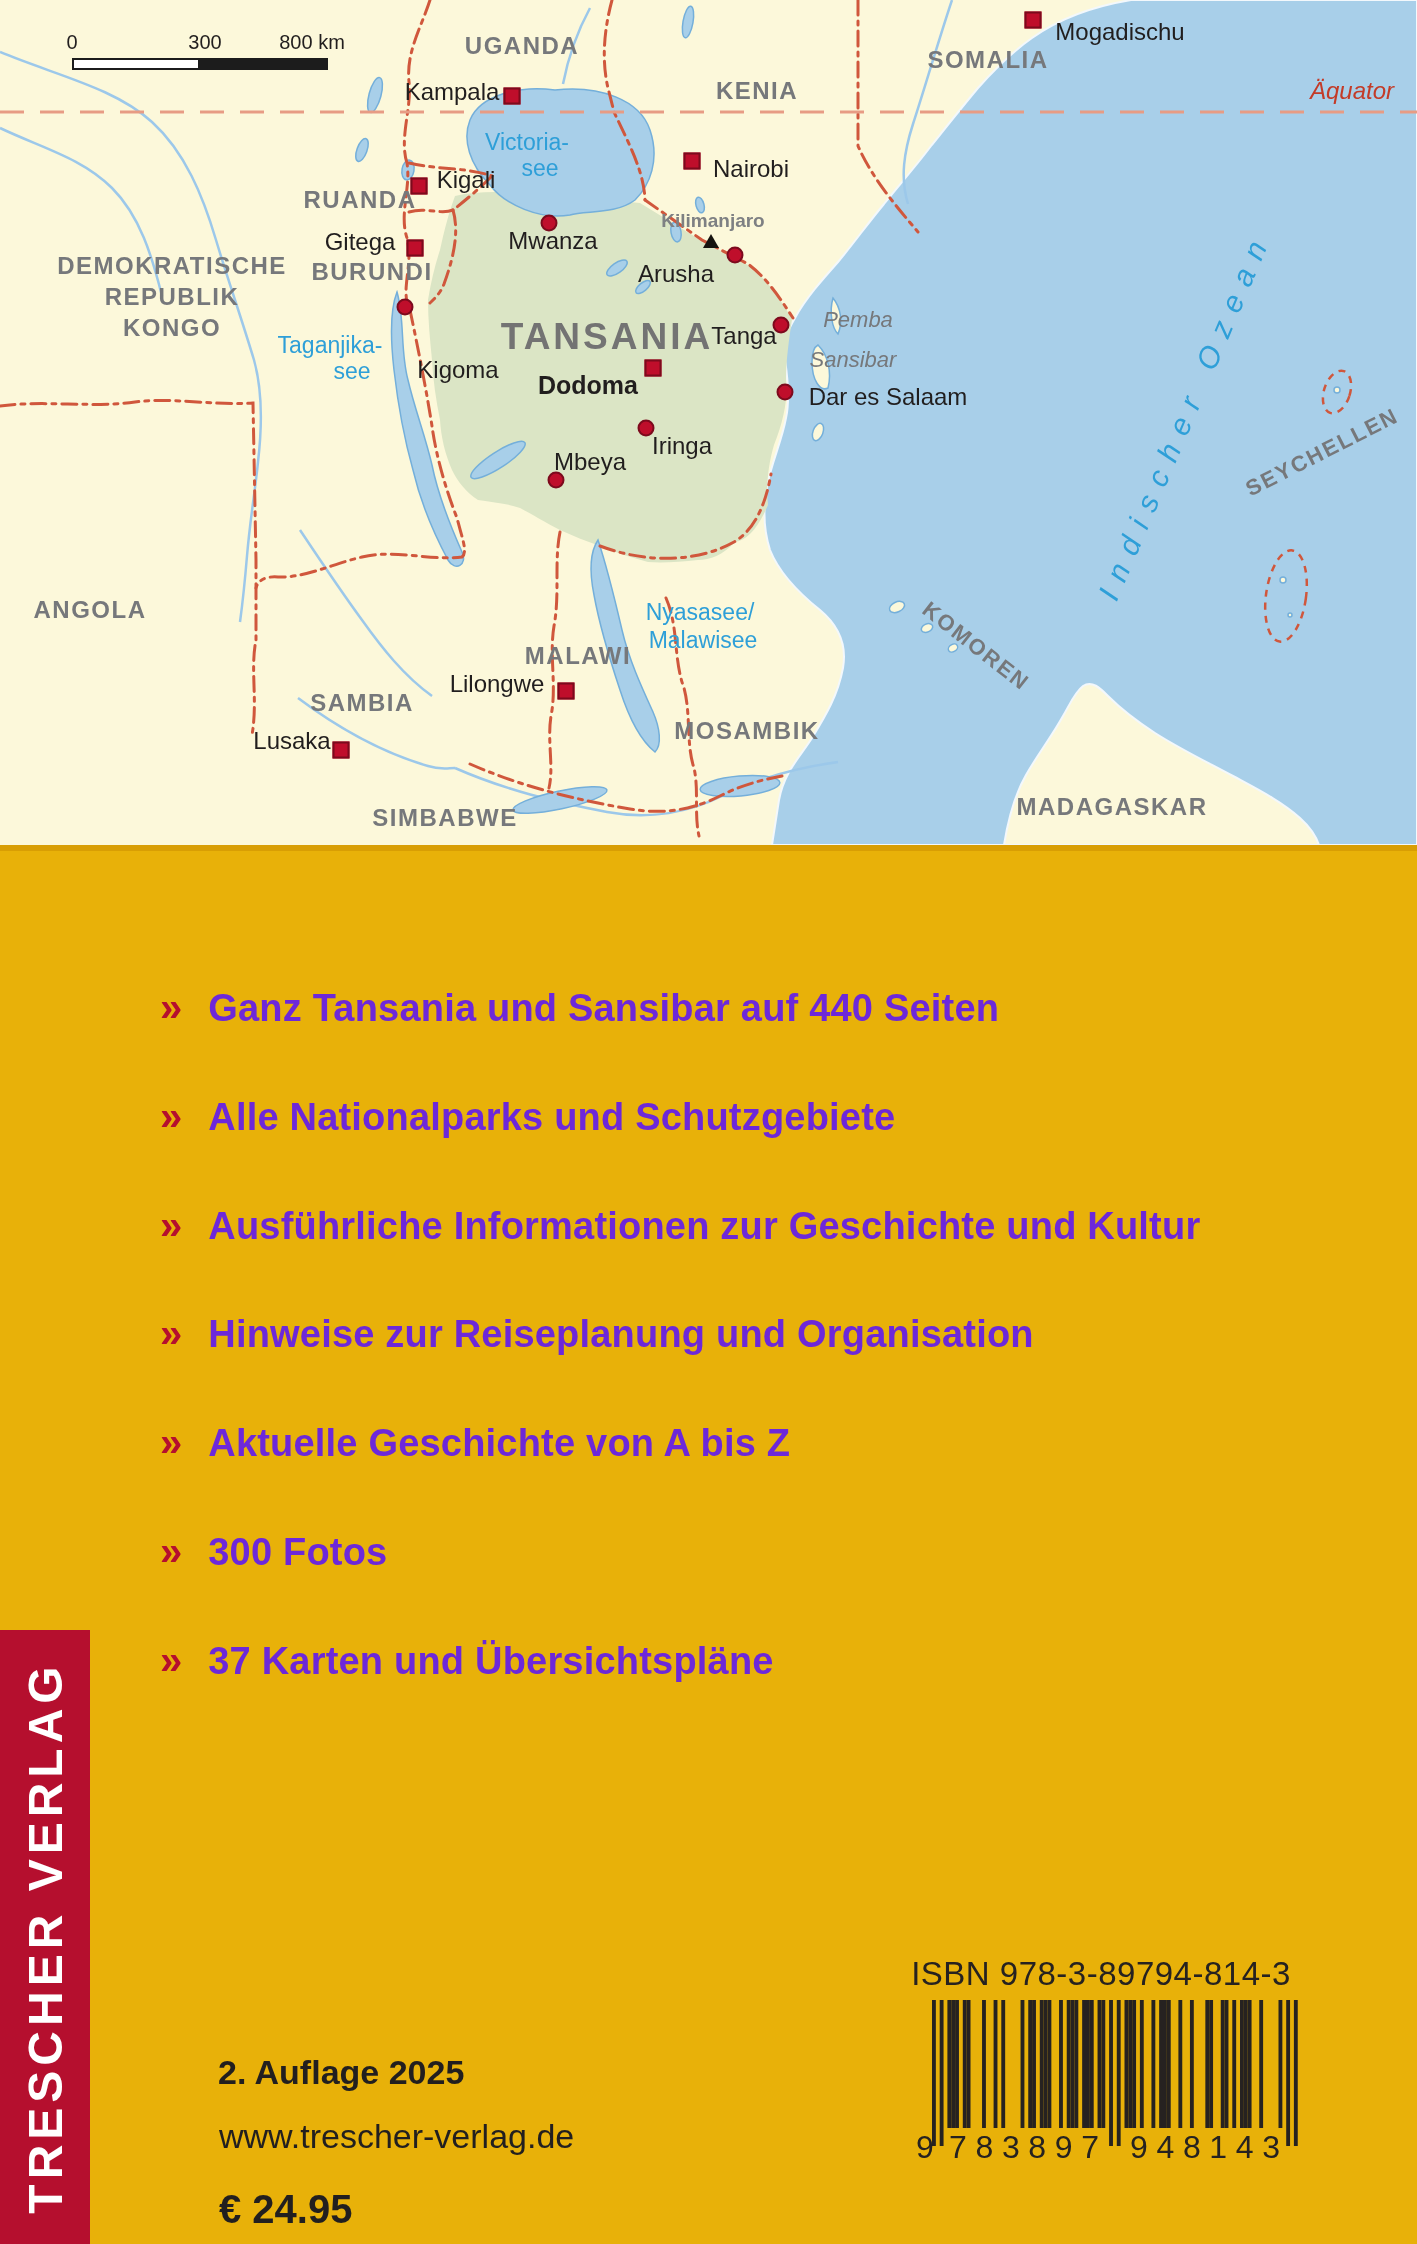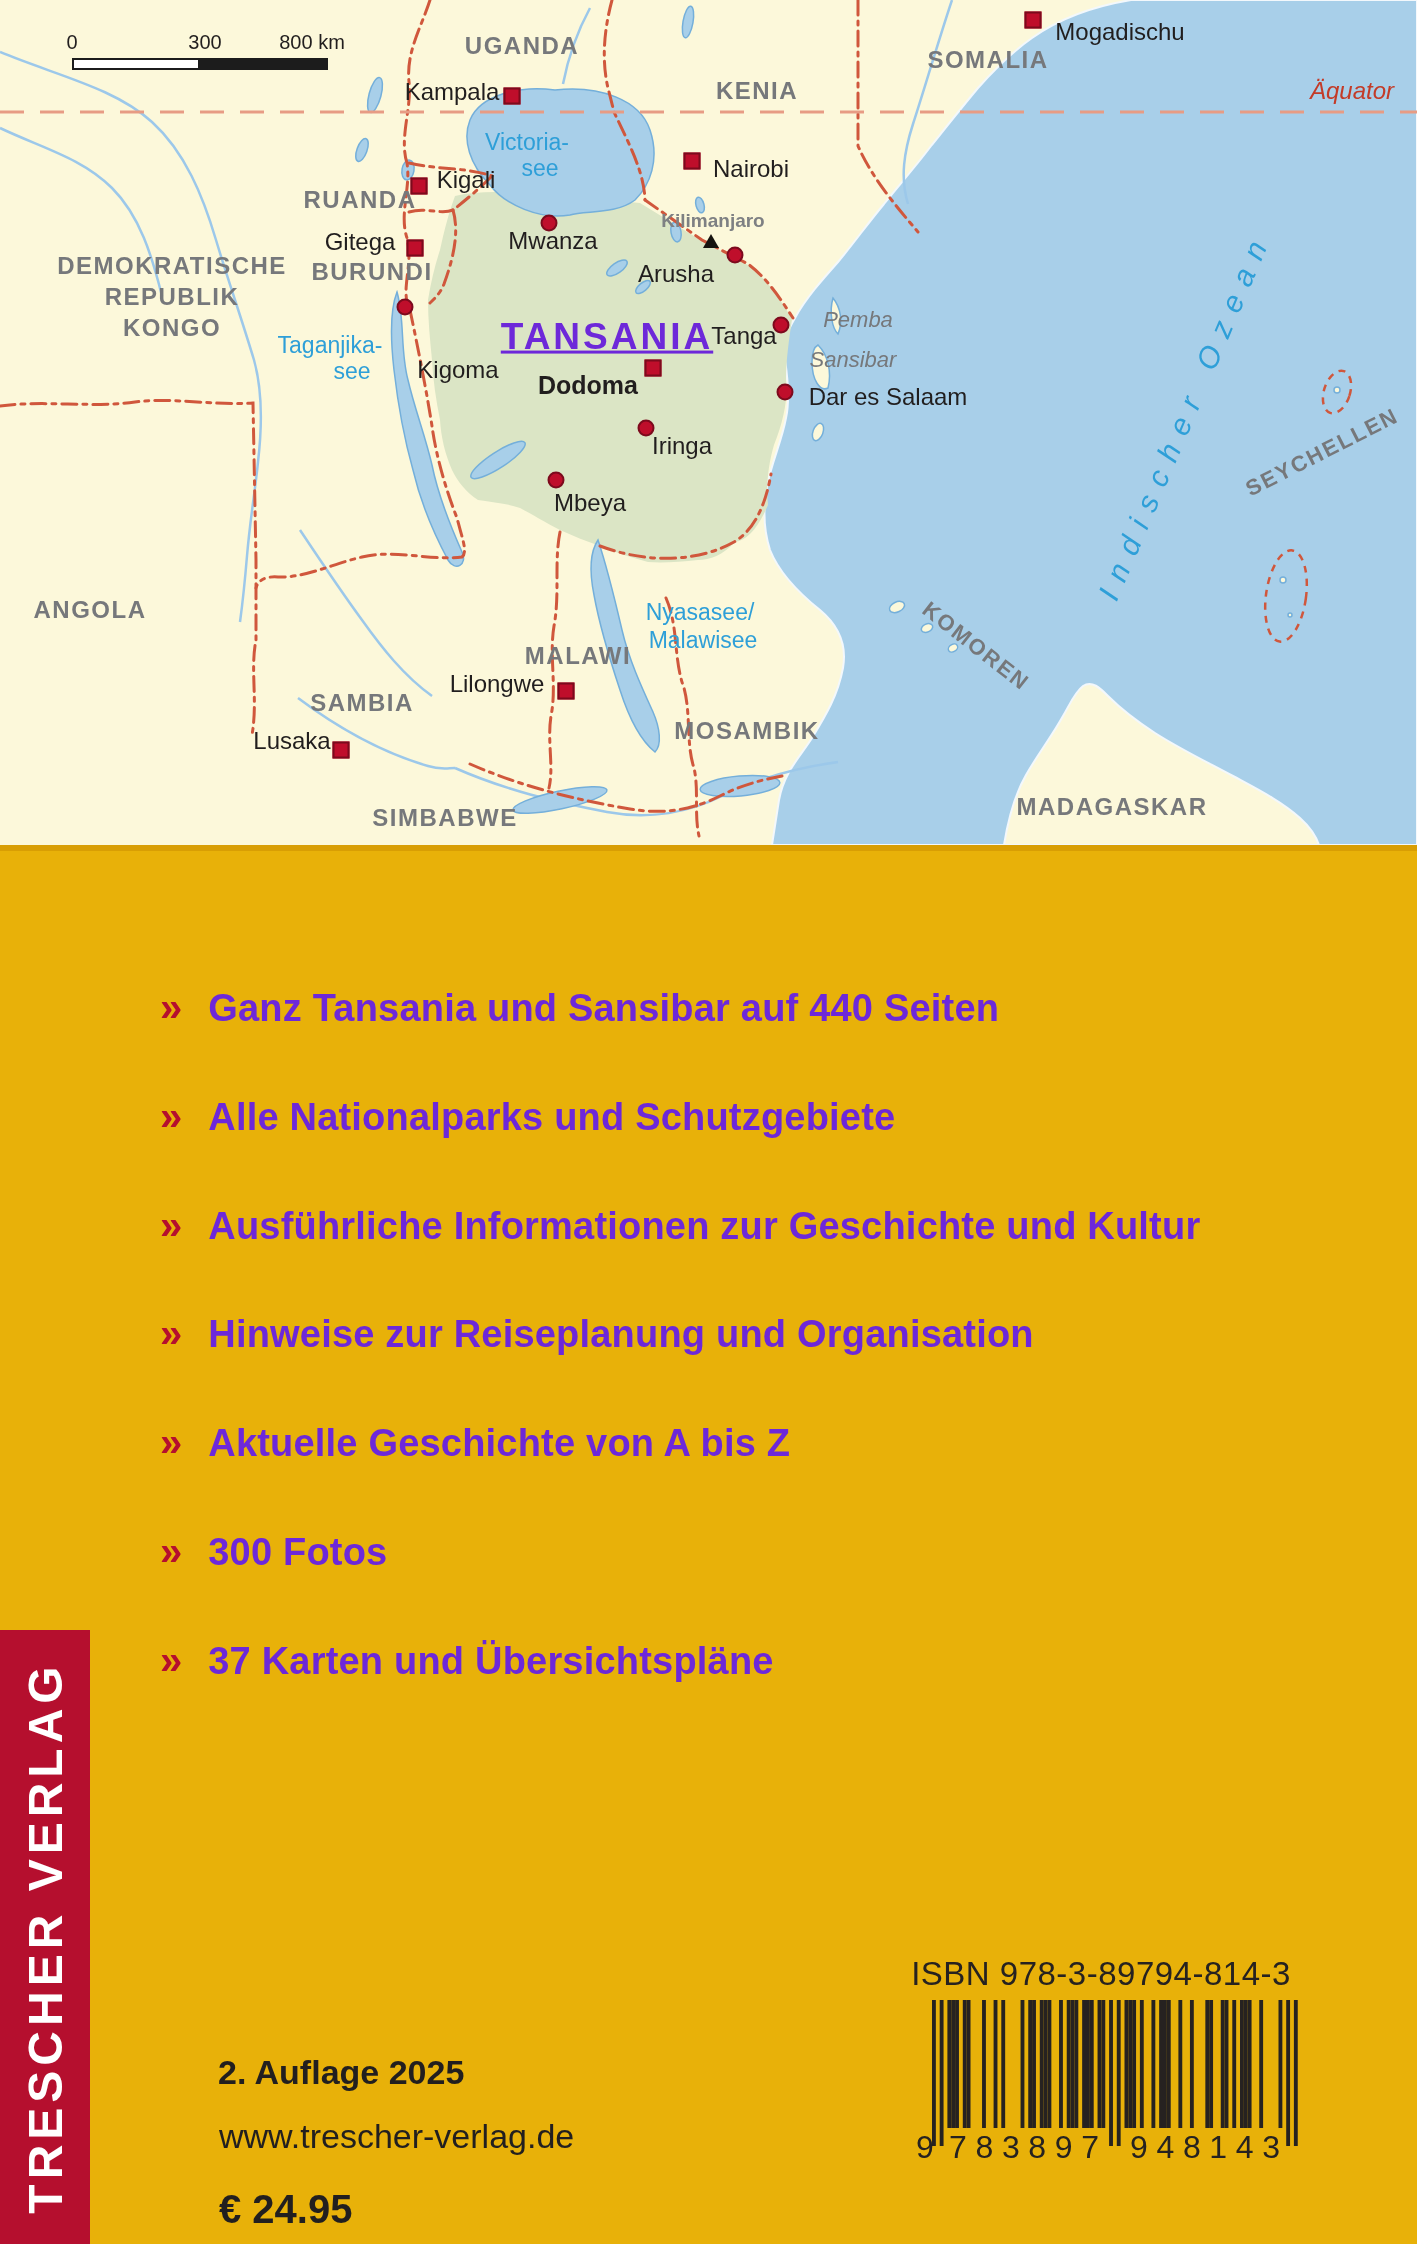--- a/index.html
+++ b/index.html
@@ -5,21 +5,21 @@
   html,body{margin:0;padding:0;}
   body{width:1417px;height:2244px;position:relative;overflow:hidden;
        font-family:"Liberation Sans", sans-serif;background:#e8b109;}
 
   
   .map{position:absolute;left:0;top:0;width:1417px;height:845px;background:#fcf8da;overflow:hidden;}
   .map svg{position:absolute;left:0;top:0;}
   .map-label-layer{position:absolute;left:0;top:0;width:100%;height:100%;}
   .map-label{position:absolute;transform:translate(-50%,-50%);white-space:nowrap;line-height:1.05;}
   .country{font-weight:700;color:#76787b;font-size:24px;letter-spacing:1.5px;}
-  .big{font-size:37px;letter-spacing:3px;color:#6d28d9;text-decoration:underline;}
+  .big{font-size:37px;letter-spacing:3px;color:#737373;}
   .med{font-size:22px;letter-spacing:2px;}
   .city{font-size:24px;color:#211e1e;}
   .bold{font-weight:700;font-size:25px;}
   .water{font-size:23px;color:#2e9fd8;}
   .island{font-size:22px;font-style:italic;color:#76787b;}
   .kili{font-size:19px;font-weight:700;color:#7e8083;}
   .eq{font-size:24px;font-style:italic;color:#c33b28;}
   .scale{font-size:20px;color:#211e1e;}
   .ocean{font-size:30px;font-style:italic;color:#2e9fd8;letter-spacing:12px;}
   .marker{position:absolute;transform:translate(-50%,-50%);}
@@ -171,21 +171,21 @@
       <div class="map-label water" style="left: 330px; top: 345px;">Taganjika-</div>
       <div class="map-label water" style="left: 352px; top: 371px;">see</div>
       <div class="map-label city" style="left: 458px; top: 322px; margin-top: 48px;">Kigoma</div>
       <div class="map-label country big" style="left: 607px; top: 337px;">TANSANIA</div>
       <div class="map-label city" style="left: 744px; top: 336px;">Tanga</div>
       <div class="map-label island" style="left: 858px; top: 320px;">Pemba</div>
       <div class="map-label island" style="left: 853px; top: 360px;">Sansibar</div>
       <div class="map-label city bold" style="left: 588px; top: 385px;">Dodoma</div>
       <div class="map-label city" style="left: 888px; top: 397px;">Dar es Salaam</div>
       <div class="map-label city" style="left: 682px; top: 446px;">Iringa</div>
-      <div class="map-label city" style="left: 590px; top: 462px; margin-top: 41px;">Mbeya</div>
+      <div class="map-label city" style="left: 590px; top: 462px;">Mbeya</div>
       <div class="map-label ocean" style="left: 1185px; top: 415px; transform: translate(-50%, -50%) rotate(-67deg);">Indischer Ozean</div>
       <div class="map-label country med" style="left: 1322px; top: 452px; transform: translate(-50%, -50%) rotate(-27deg);">SEYCHELLEN</div>
       <div class="map-label country med" style="left: 976px; top: 646px; transform: translate(-50%, -50%) rotate(38deg);">KOMOREN</div>
       <div class="map-label country" style="left: 90px; top: 610px;">ANGOLA</div>
       <div class="map-label water" style="left: 700px; top: 612px;">Nyasasee/</div>
       <div class="map-label water" style="left: 703px; top: 640px;">Malawisee</div>
       <div class="map-label country" style="left: 578px; top: 656px;">MALAWI</div>
       <div class="map-label city" style="left: 497px; top: 684px;">Lilongwe</div>
       <div class="map-label country" style="left: 362px; top: 703px;">SAMBIA</div>
       <div class="map-label city" style="left: 292px; top: 741px;">Lusaka</div>

